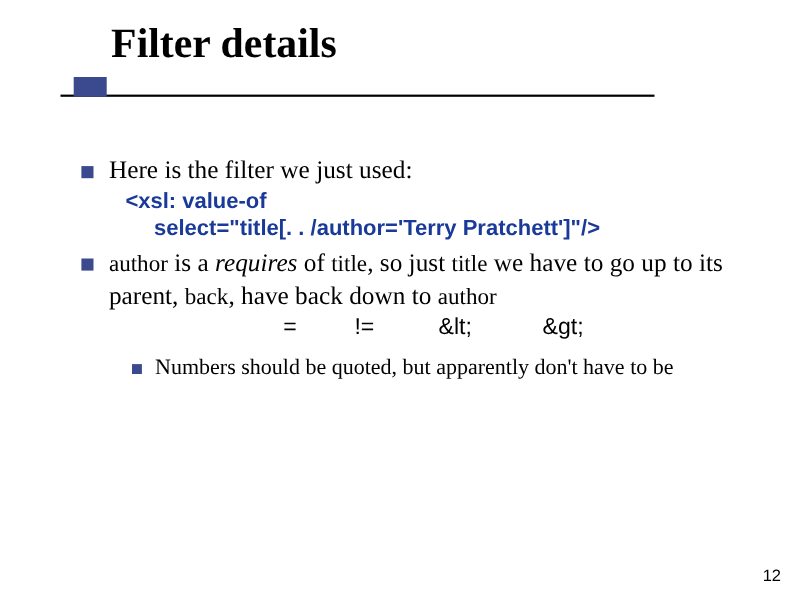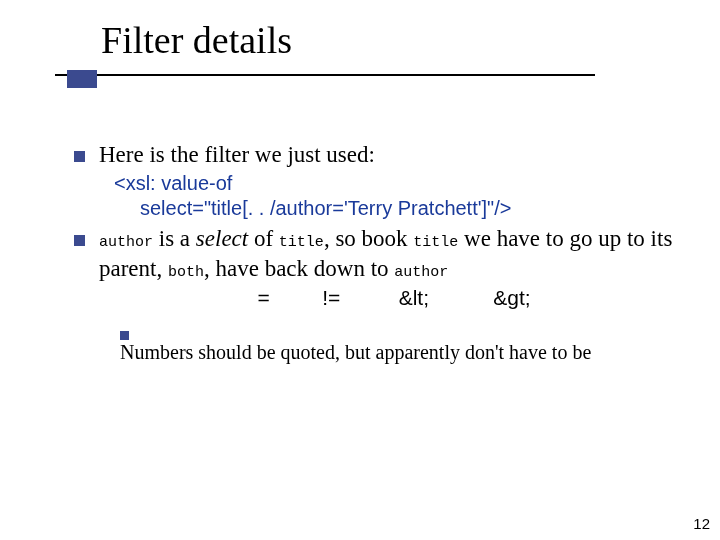--- a/index.html
+++ b/index.html
@@ -11,23 +11,23 @@
     color: #000;
   }
   .title-wrap {
     position: absolute;
     top: 18px;
     left: 55px;
     width: 540px;
   }
   .title {
     font-size: 38px;
-    font-weight: 400;
+    font-weight: 700;
     padding-left: 46px;
-    padding-bottom: 12px;
+    padding-bottom: 24px;
   }
   .title-underline {
     border-bottom: 2px solid #000;
     width: 540px;
     margin-left: 0;
   }
   .title-accent {
     position: absolute;
     left: 12px;
     top: 52px;
@@ -60,41 +60,41 @@
     flex: 1 1 auto;
   }
   .code-block {
     font-family: Verdana, Geneva, sans-serif;
     font-size: 20px;
     color: #1a3a9a;
     margin-left: 40px;
     margin-top: 2px;
     margin-bottom: 4px;
     line-height: 1.22;
+    font-weight: bold;
   }
   .code-block .indent { padding-left: 26px; display: block; }
   .mono-inline {
-    font-family: Liberation Mono, monospace;
-    font-size: 15px;
+    font-family: Liberation Serif, serif;
+    font-size: 21px;
   }
   .ops-row {
     font-family: Verdana, Geneva, sans-serif;
     font-size: 21px;
     margin-left: 40px;
     white-space: pre;
     margin-top: 2px;
     text-align: center;
   }
   .sub-row {
     display: flex;
     align-items: flex-start;
     margin-left: 46px;
     margin-top: 10px;
     font-size: 20px;
-    flex-direction: column;
   }
   .sub-bullet {
     flex: 0 0 auto;
     width: 9px;
     height: 9px;
     background: #3b4a8f;
     margin-top: 9px;
     margin-right: 12px;
   }
   .page-num {
@@ -125,21 +125,21 @@
   </div>
 
   <div class="code-block">
     <span>&lt;xsl: value-of</span>
     <span class="indent">select="title[. . /author='Terry Pratchett']"/&gt;</span>
   </div>
 
   <div class="bullet-row">
     <div class="bullet"></div>
     <div class="bullet-body">
-      <span class="mono-inline">author</span><span> is a </span><em class="it">select</em><span> of </span><span class="mono-inline">title</span><span>, so book </span><span class="mono-inline">title</span><span> we have to go up to its parent, </span><span class="mono-inline">both</span><span>, have back down to </span><span class="mono-inline">author</span>
+      <span class="mono-inline">author</span><span> is a </span><em class="it">requires</em><span> of </span><span class="mono-inline">title</span><span>, so just </span><span class="mono-inline">title</span><span> we have to go up to its parent, </span><span class="mono-inline">back</span><span>, have back down to </span><span class="mono-inline">author</span>
     </div>
   </div>
 
 
 
   <div class="ops-row"><span>=</span>         <span>!=</span>          <span>&amp;lt;</span>           <span>&amp;gt;</span></div>
 
   <div class="sub-row">
     <div class="sub-bullet"></div>
     <div>Numbers should be quoted, but apparently don't have to be</div>

